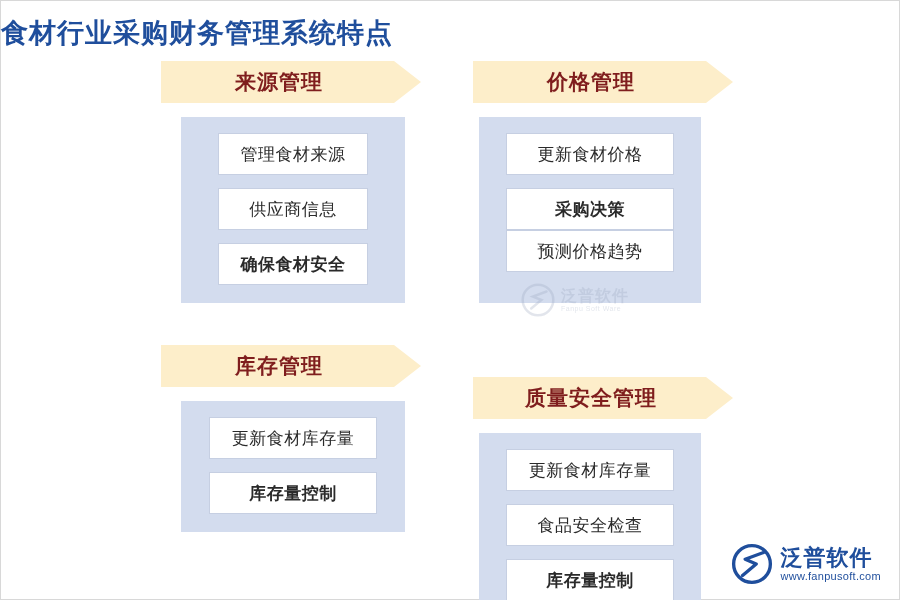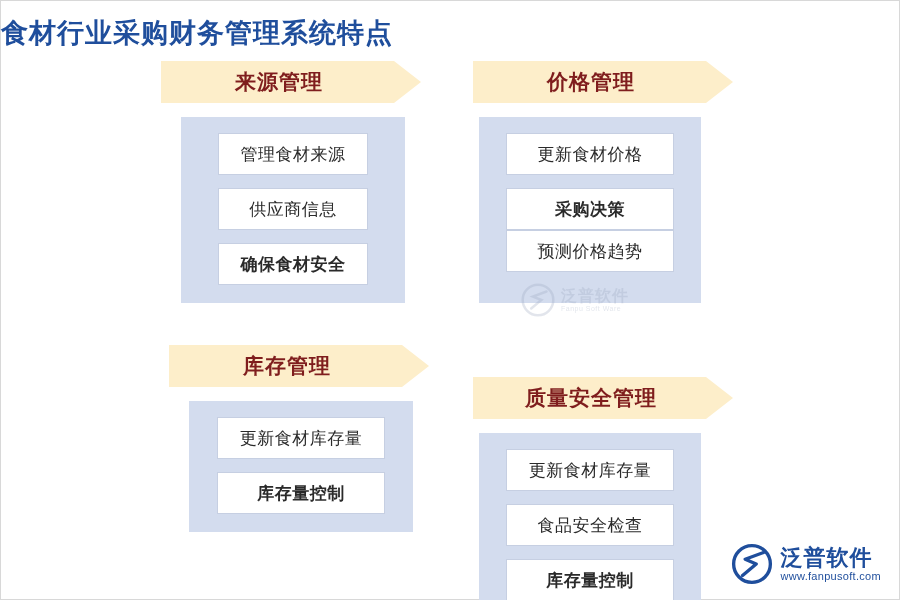--- a/index.html
+++ b/index.html
@@ -38,21 +38,21 @@
     left: 160px;
     width: 584px;
     height: 528px;
   }
   .quad {
     position: absolute;
     width: 260px;
   }
   .quad-0 { left: 0px;   top: 0px; }
   .quad-1 { left: 312px; top: 0px; }
-  .quad-2 { left: 8px;   top: 284px; }
+  .quad-2 { left: 0px;   top: 284px; }
   .quad-3 { left: 312px; top: 284px; margin-top: 32px; }
 
   .banner {
     position: relative;
     width: 260px;
     height: 42px;
     background: #fdeeca;
     display: flex;
     align-items: center;
     justify-content: center;

